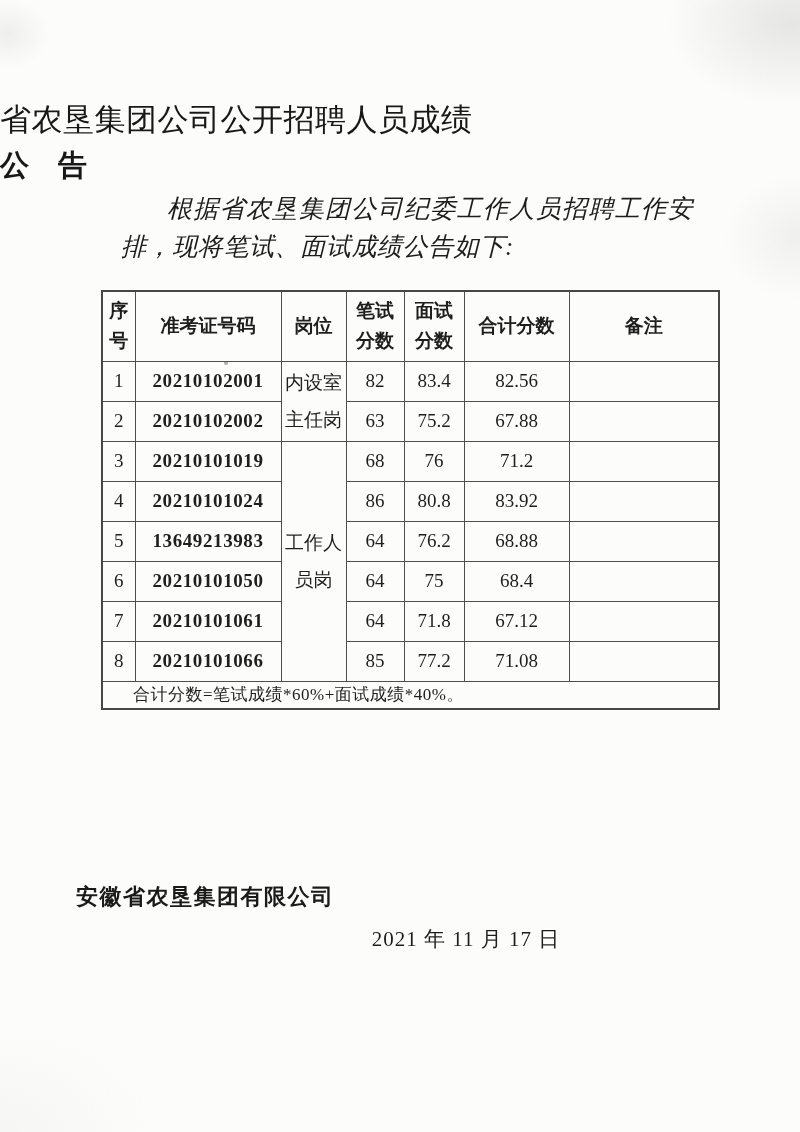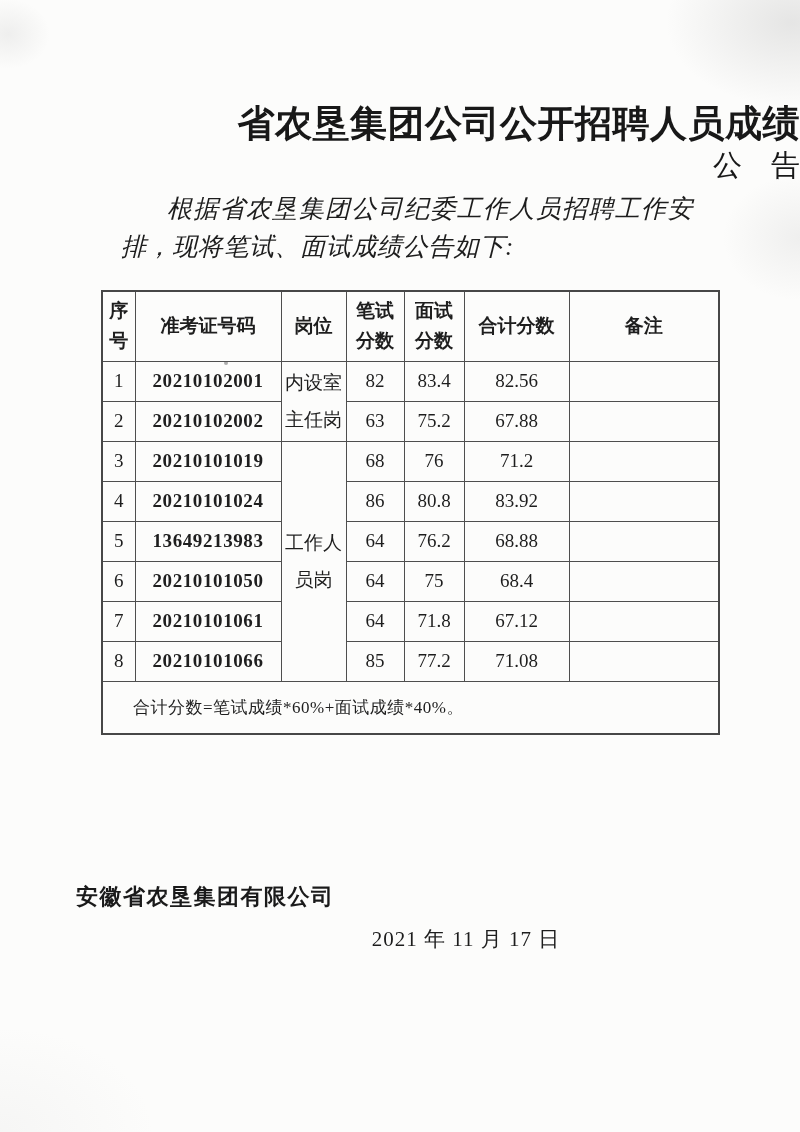--- a/index.html
+++ b/index.html
@@ -19,34 +19,34 @@
       radial-gradient(110px 90px at 100% 21%, rgba(180,180,180,0.18), rgba(180,180,180,0) 70%),
       radial-gradient(60px 50px at 1% 3%, rgba(140,140,140,0.12), rgba(140,140,140,0) 70%),
       radial-gradient(220px 150px at 0% 100%, rgba(190,190,190,0.10), rgba(190,190,190,0) 70%);
   }
 
   .title1 {
     position: absolute;
     top: 99px;
     left: 0;
     width: 100%;
-    text-align: right;
-    font-size: 37px;
-    font-weight: 700;
+    text-align: left;
+    font-size: 31px;
+    font-weight: 400;
     letter-spacing: 0.5px;
     color: #181818;
   }
   .title2 {
     position: absolute;
     top: 146px;
     left: 0;
     width: 100%;
-    text-align: right;
+    text-align: left;
     font-size: 29px;
-    font-weight: 400;
+    font-weight: 700;
     color: #181818;
   }
   .intro {
     position: absolute;
     top: 190px;
     left: 121px;
     width: 572px;
     font-size: 25px;
     line-height: 38px;
     text-indent: 46px;
@@ -68,21 +68,21 @@
   table.scores td {
     border: 1px solid #4e4e4e;
     text-align: center;
     vertical-align: middle;
     font-size: 19px;
     padding: 0;
     color: #1e1e1e;
   }
   tr.header-row { height: 70px; }
   tr.data-row   { height: 40px; }
-  tr.note-row   { height: 53px; }
+  tr.note-row   { height: 28px; }
   .hdr { font-weight: 600; }
   .hdr .hline { line-height: 30px; }
   .exam-cell { letter-spacing: 0.6px; font-weight: bold; }
   .pos-line { line-height: 37px; }
   .note-cell {
     text-align: left !important;
     padding-left: 30px !important;
     font-size: 17px !important;
     letter-spacing: 0.5px;
   }

